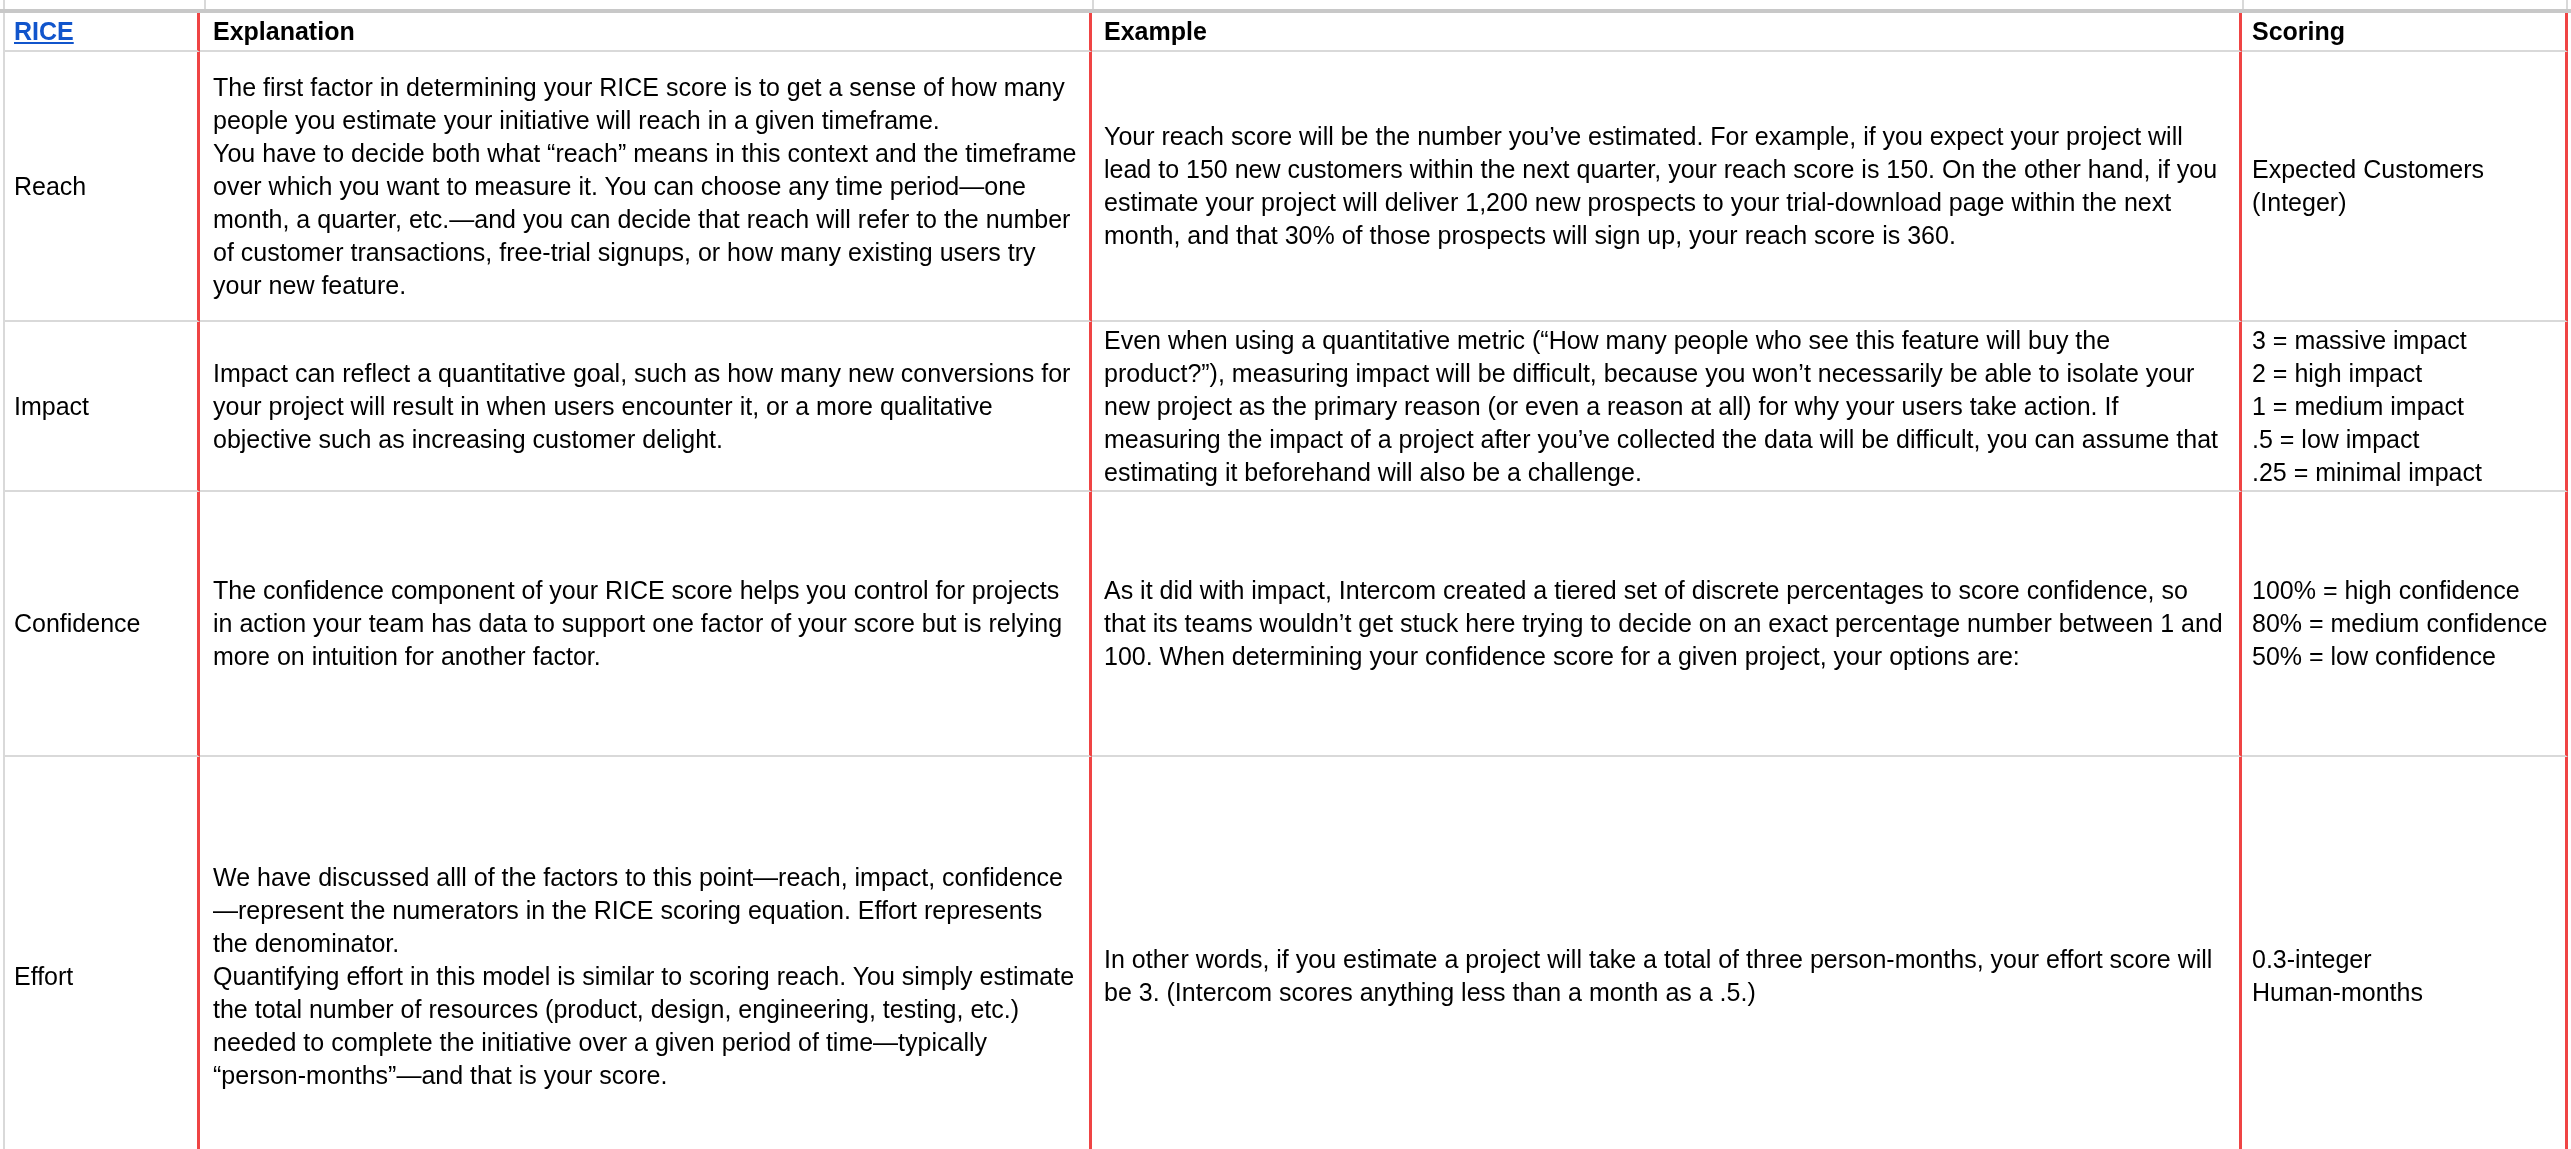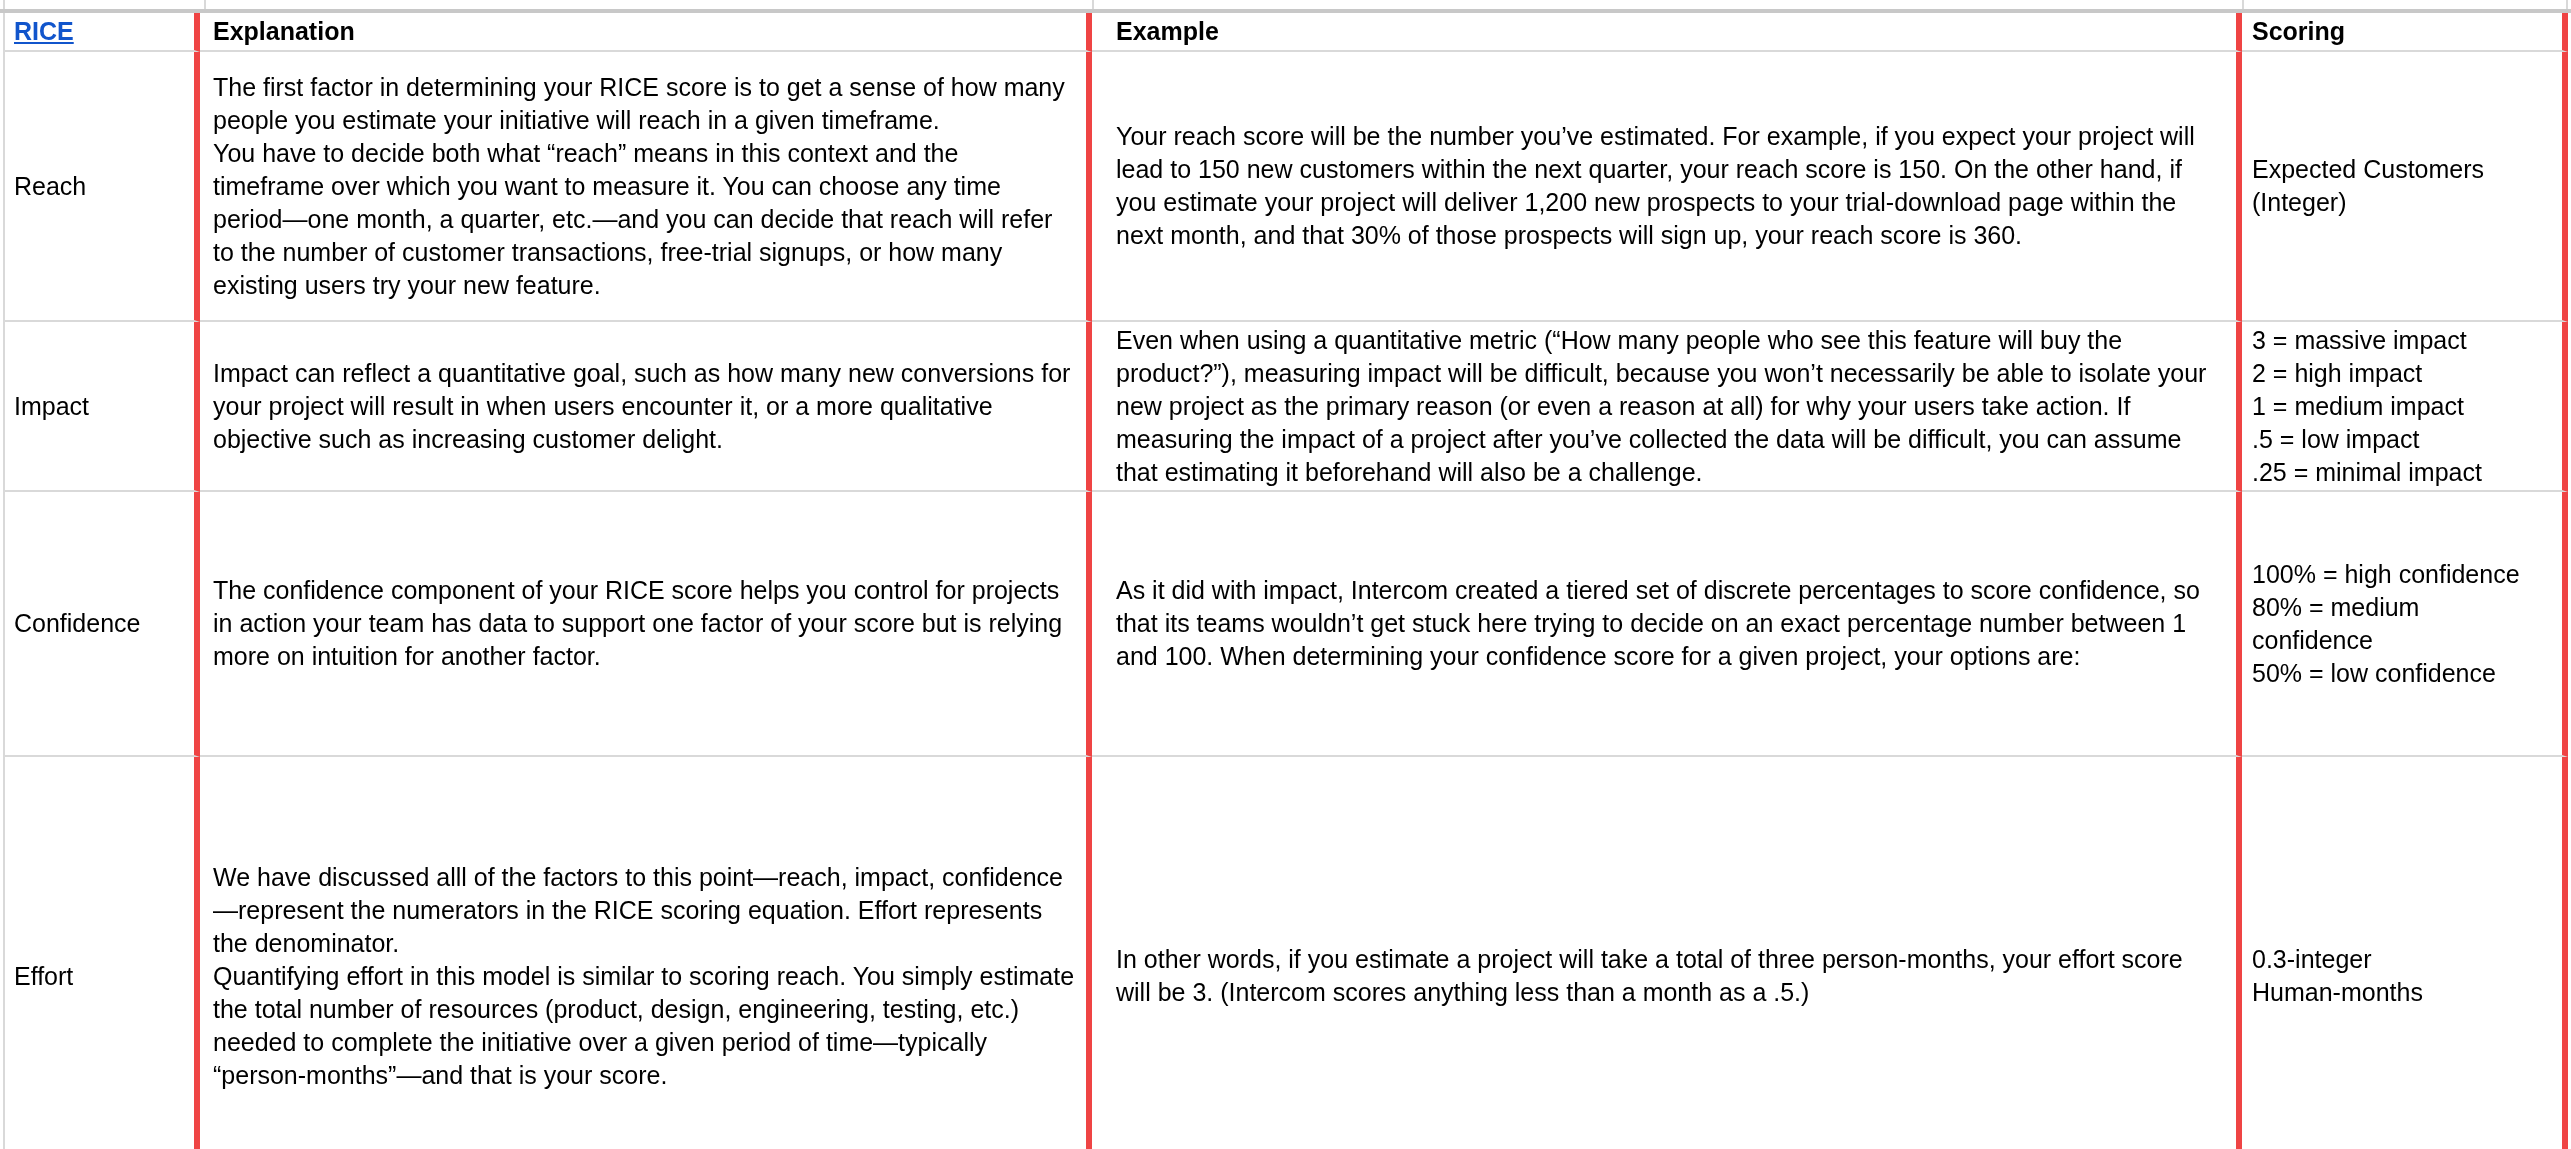--- a/index.html
+++ b/index.html
@@ -21,32 +21,32 @@
 
   .grid {
     margin-left: 3px;
     border-left: 2px solid #d9d9d9;
     display: grid;
     grid-template-columns: 195px 892px 1150px 326px;
     grid-template-rows: 39px 270px 170px 265px 440px;
     width: 2565px;
   }
   .cell {
-    border-right: 6px solid #ef4444;
+    border-right: 3px solid #ef4444;
     border-bottom: 2px solid #d9d9d9;
     display: flex;
     flex-direction: column;
     justify-content: center;
     overflow: hidden;
     background: #ffffff;
   }
   .cell.header { font-weight: bold; }
   .cell.factor      { padding: 0 6px 0 9px; }
   .cell.explanation { padding: 0 11px 0 13px; }
-  .cell.example     { padding: 0 14px 0 24px; }
+  .cell.example     { padding: 0 14px 0 12px; }
   .cell.scoring     { padding: 0 16px 0 10px; }
   .para { white-space: pre-wrap; }
   .para + .para { }
   .rice-link {
     color: #1155cc;
     text-decoration: underline;
     font-weight: bold;
     cursor: pointer;
     align-self: flex-start;
   }

